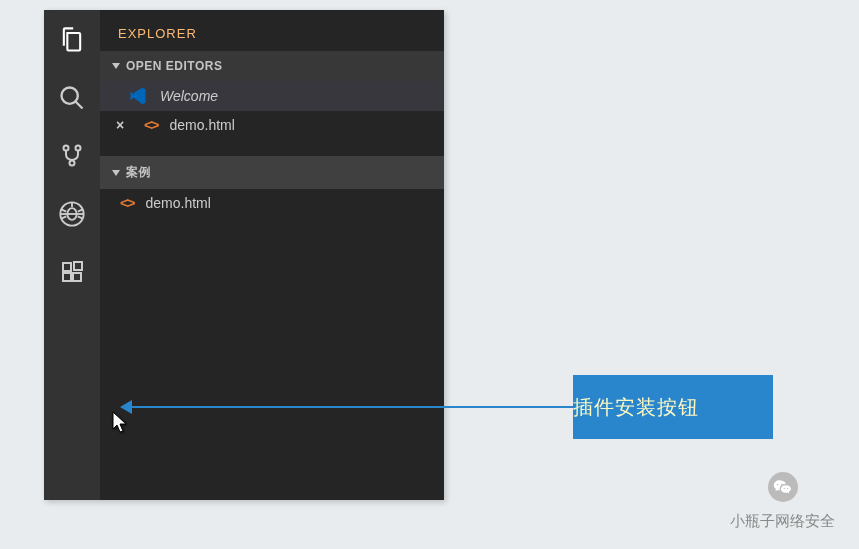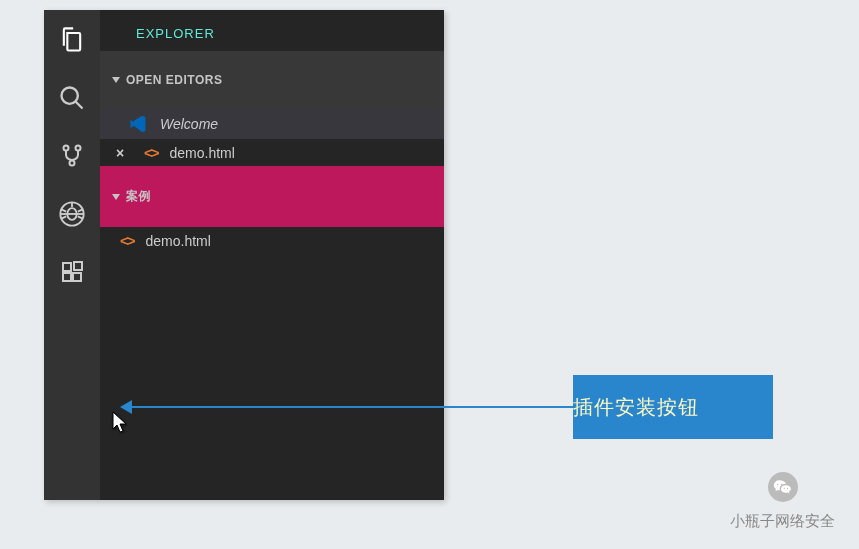--- a/index.html
+++ b/index.html
@@ -35,37 +35,38 @@
     }
     .activity-icon.active { color: #ffffff; }
     .activity-icon svg { width: 28px; height: 28px; }
     .activity-icon.small svg { width: 24px; height: 24px; }
     .sidebar {
       flex: 1;
       display: flex; flex-direction: column;
       background: #252526;
     }
     .sidebar-title {
-      color: #5eead4;
+      color: #fdba74;
       font-size: 13px;
       letter-spacing: 1px;
-      padding: 16px 18px 10px 36px;
+      padding: 16px 18px 10px 18px;
     }
     .section-header {
       background: #383838;
       color: #c5c5c5;
       font-size: 12px;
       font-weight: bold;
       letter-spacing: 0.5px;
-      padding: 22px 10px;
+      padding: 8px 10px;
       display: flex; align-items: center; gap: 6px;
       cursor: pointer;
     }
     .section-header.folder {
-      background: #be185d;
+      background: #404040;
+      margin-top: 18px;
     }
     .triangle {
       width: 0; height: 0;
       border-left: 4px solid transparent;
       border-right: 4px solid transparent;
       border-top: 6px solid #c5c5c5;
       margin-left: 2px;
     }
     .tree-item {
       display: flex; align-items: center;

